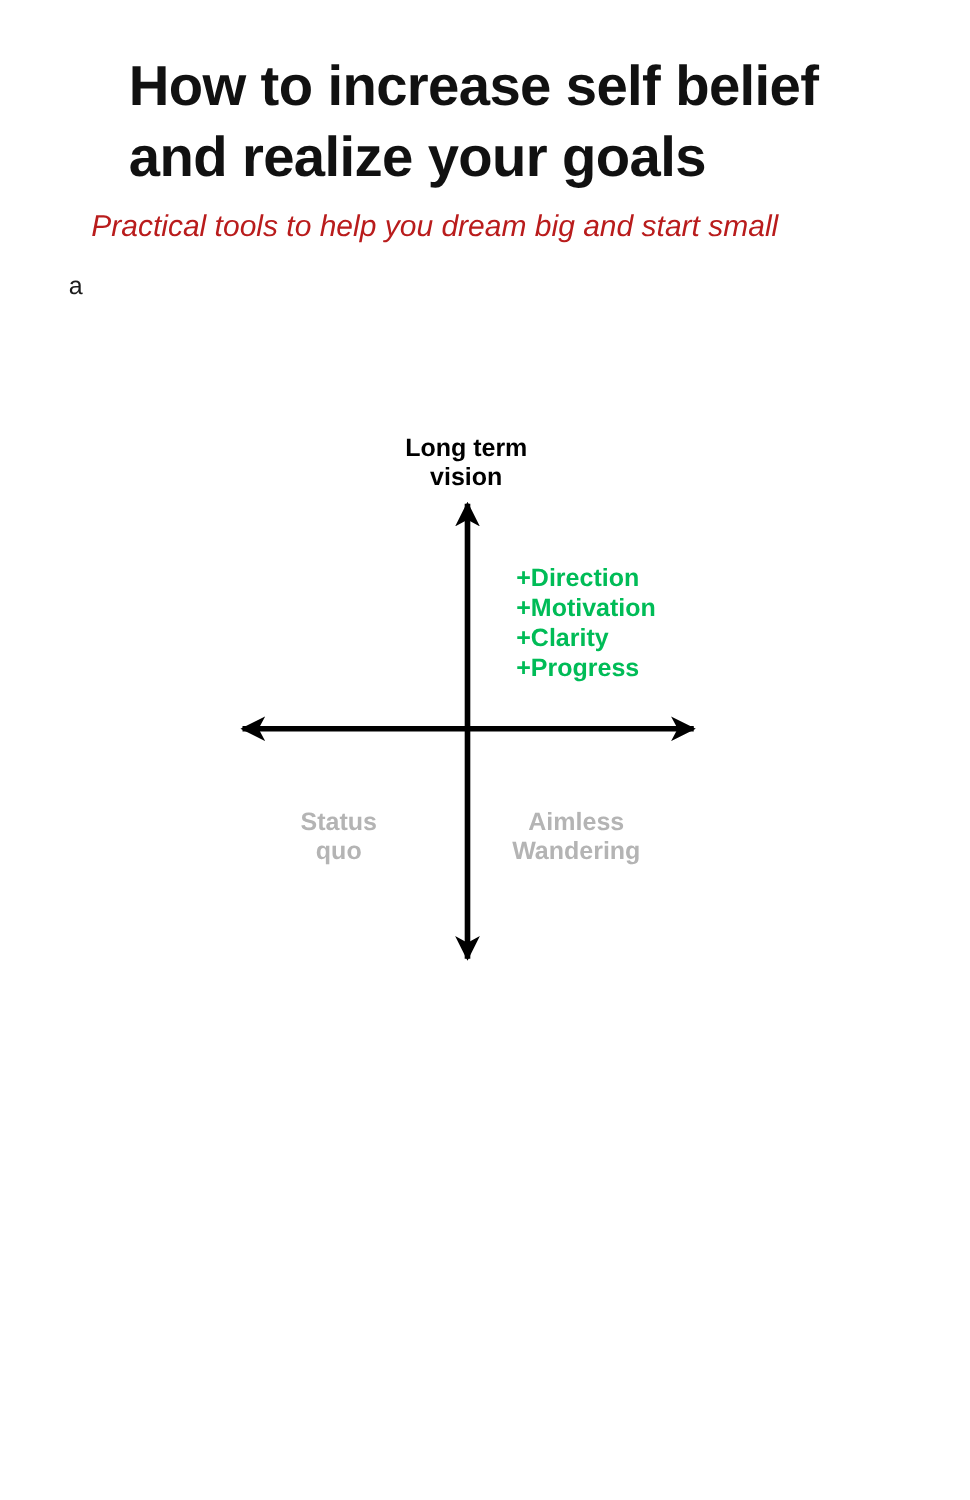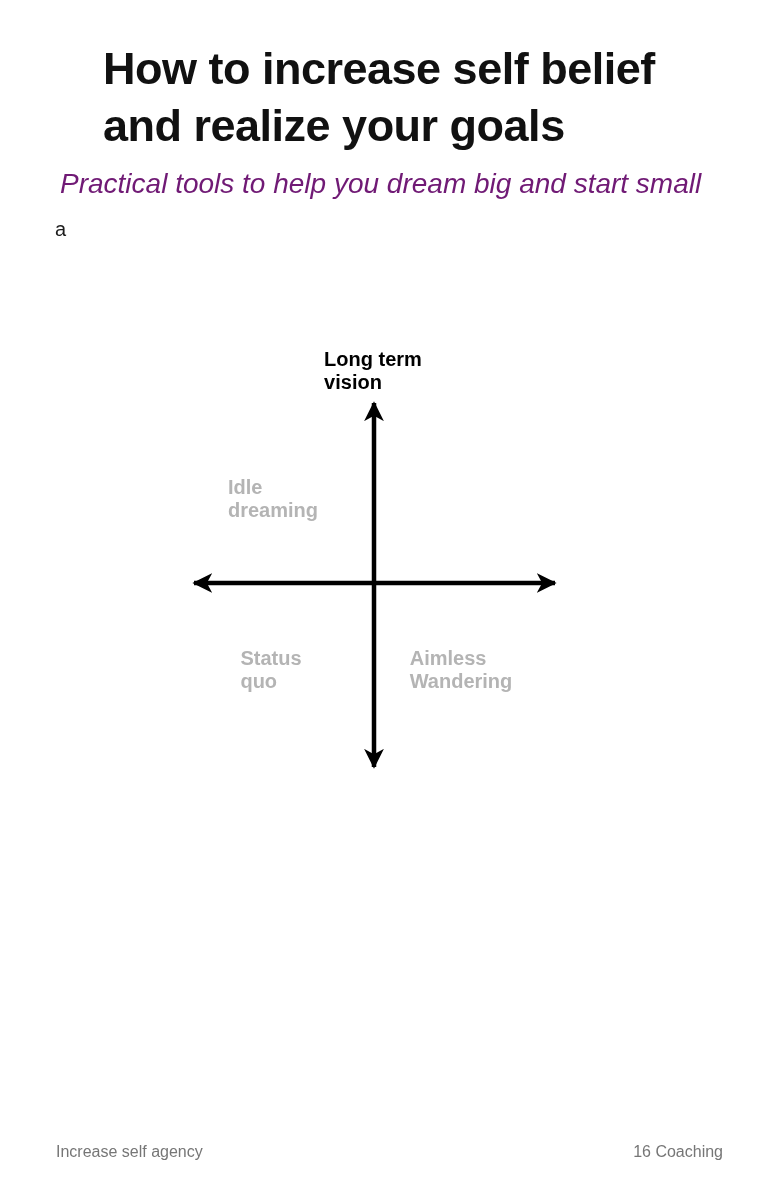--- a/index.html
+++ b/index.html
@@ -25,40 +25,41 @@
     font-size: 45px;
     line-height: 57px;
     font-weight: bold;
     color: #111111;
     letter-spacing: -0.5px;
     white-space: pre-line;
     margin-left: 48px;
   }
   .subtitle {
     position: absolute;
-    left: 60px;
+    left: 73px;
     top: 168px;
-    font-size: 28px;
+    font-size: 24px;
     font-style: italic;
-    color: #701a75;
+    color: #b91c1c;
   }
   .stray {
     position: absolute;
     left: 55px;
     top: 218px;
     font-size: 20px;
     color: #1c1c1c;
   }
   .diagram { position: absolute; left: 0; top: 0; width: 776px; height: 1200px; }
   .axes-svg { position: absolute; left: 185px; top: 394px; }
   .dlabel {
     position: absolute;
     font-size: 20px;
     font-weight: bold;
     line-height: 23px;
+    text-align: center;
     white-space: pre-line;
     transform: translateX(-50%);
   }
   .axis-label { color: var(--axis-color); }
   .muted { color: var(--muted-color); }
   .axis-top    { left: 373px; top: 348px; }
   .axis-bottom { left: 372px; top: 778px; }
   .axis-left   { left: 114px; top: 564px; }
   .axis-right  { left: 614px; top: 564px; }
   .quad-tl { left: 273px; top: 476px; }
@@ -103,29 +104,29 @@
           <path d="M0,0 L12,6 L0,12 L3.2,6 Z" fill="#000000"></path>
         </marker>
       </defs>
       <line x1="189" y1="9" x2="189" y2="373" stroke="#000000" stroke-width="4.5" marker-start="url(#ah)" marker-end="url(#ah)"></line>
       <line x1="9" y1="189" x2="370" y2="189" stroke="#000000" stroke-width="4.5" marker-start="url(#ah)" marker-end="url(#ah)"></line>
     </svg>
 
     <div class="dlabel axis-label axis-top">Long term
 vision</div>
 
-    <div class="dlabel muted quad-tl">Idle
-dreaming</div>
 
+    <div class="benefits">
+      <div>+Direction</div>
+      <div>+Motivation</div>
+      <div>+Clarity</div>
+      <div>+Progress</div>
+    </div>
 
     <div class="dlabel muted quad-bl">Status
 quo</div>
     <div class="dlabel muted quad-br">Aimless
 Wandering</div>
 
   </div>
 
-  <div class="footer">
-    <span>Increase self agency</span>
-    <span>16 Coaching</span>
-  </div>
 
 </div>
 
 </body></html>

